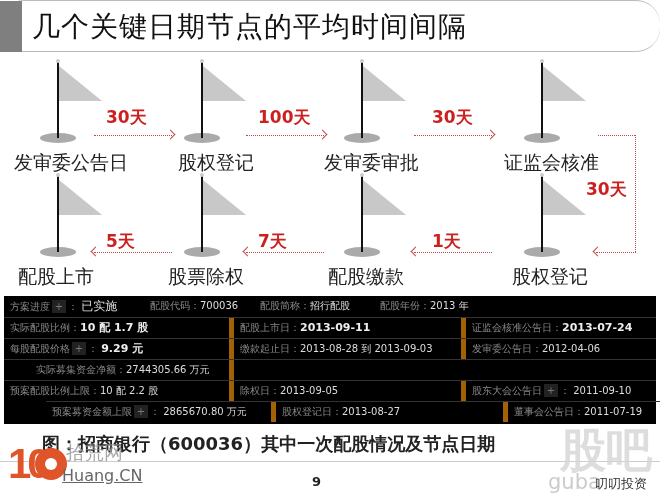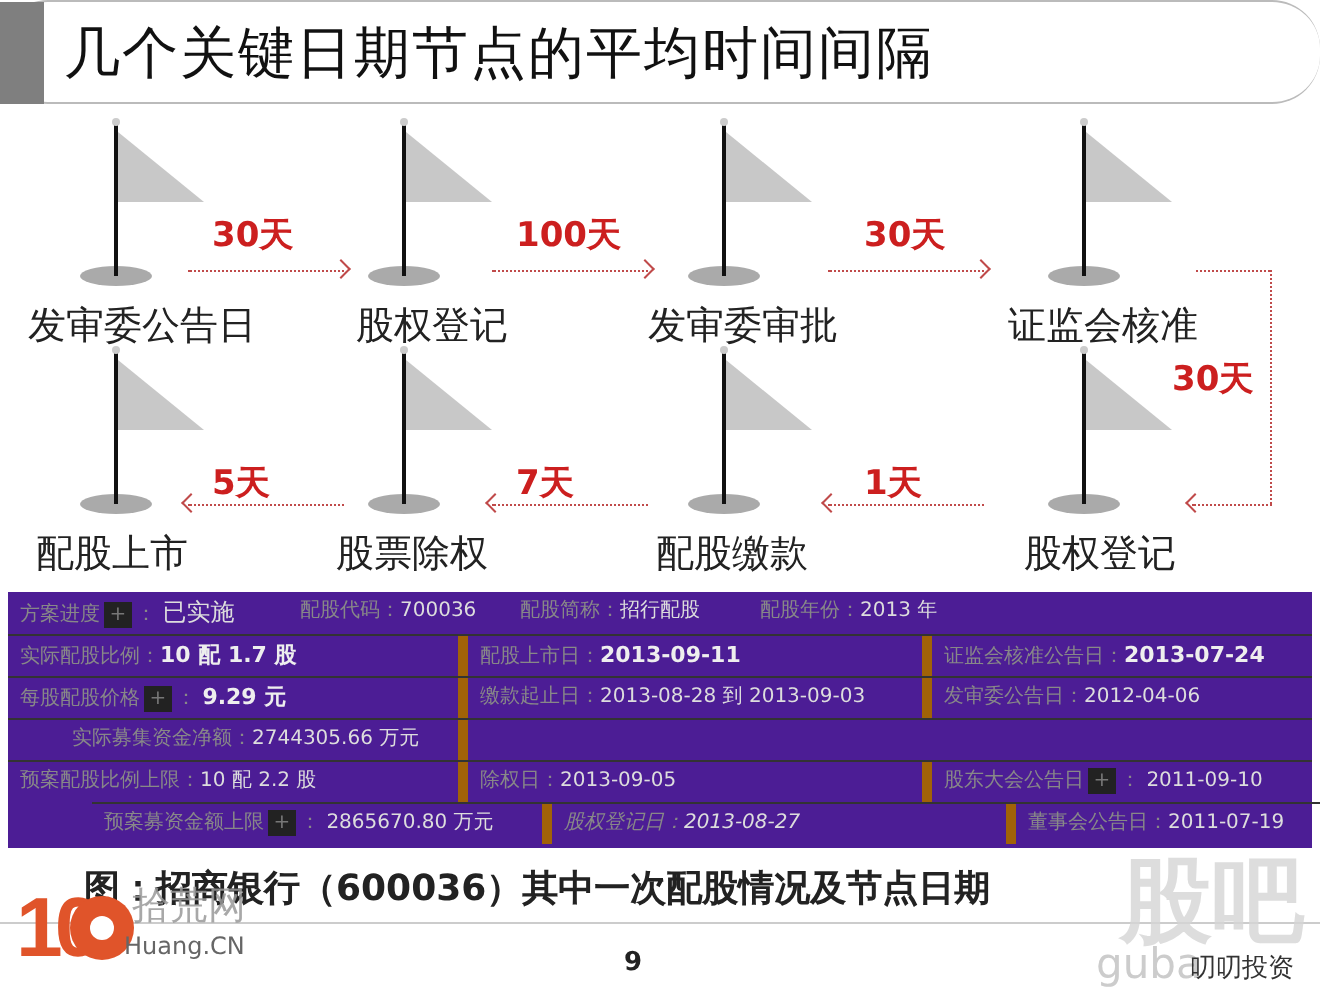--- a/index.html
+++ b/index.html
@@ -9,35 +9,35 @@
   .title-text{position:absolute;left:32px;top:8px;font-size:28px;color:#111;letter-spacing:1px;line-height:36px;}
   .node{position:absolute;width:150px;height:130px;}
   .flag{position:absolute;left:0;top:0;width:110px;height:95px;}
   .node-label{position:absolute;left:0;width:160px;font-size:19px;color:#222;white-space:nowrap;}
   .interval{position:absolute;font-size:17px;font-weight:bold;color:#cc1f1f;}
   .arrow-r,.arrow-l{position:absolute;height:0;border-top:1.5px dotted #c04a4a;}
   .arrow-r::after{content:"";position:absolute;right:-2px;top:-5px;width:6px;height:6px;border-top:1.5px solid #c04a4a;border-right:1.5px solid #c04a4a;transform:rotate(45deg);}
   .arrow-l::before{content:"";position:absolute;left:-2px;top:-5px;width:6px;height:6px;border-bottom:1.5px solid #c04a4a;border-left:1.5px solid #c04a4a;transform:rotate(45deg);}
   .vline{position:absolute;border-left:1.5px dotted #c04a4a;}
   .hline{position:absolute;border-top:1.5px dotted #c04a4a;}
-  .table{position:absolute;left:4px;top:296px;width:652px;height:128px;background:#4c1d95;color:#bbb;font-size:10px;}
+  .table{position:absolute;left:4px;top:296px;width:652px;height:128px;background:#000000;color:#bbb;font-size:10px;}
   .trow{position:absolute;left:0;width:652px;height:20px;border-top:1px solid #333;display:flex;}
   .tcell{height:20px;line-height:20px;padding-left:6px;box-sizing:border-box;border-right:5px solid #a16207;white-space:nowrap;overflow:hidden;}
   .lbl{color:#888;}
   .val{color:#ddd;}
   .val.b{font-weight:bold;color:#eee;font-size:11px;}
   .plus{display:inline-block;width:14px;height:13px;line-height:13px;text-align:center;background:#222;color:#777;margin:0 2px;font-size:10px;}
   .caption{position:absolute;left:42px;top:432px;font-size:18px;font-weight:bold;color:#222;white-space:nowrap;}
   .footer-line{position:absolute;left:0;top:461px;width:660px;border-top:1px solid #ccc;}
   .page-num{position:absolute;left:312px;top:474px;font-size:13px;font-weight:bold;color:#222;}
   .logo10{position:absolute;left:8px;top:440px;font-size:42px;font-weight:bold;color:#e0542a;font-family:"Liberation Sans",sans-serif;letter-spacing:-4px;}
   .logo-gear{position:absolute;left:35px;top:448px;width:32px;height:32px;border-radius:50%;background:#e0542a;}
   .logo-gear::after{content:"";position:absolute;left:10px;top:10px;width:12px;height:12px;border-radius:50%;background:#fff;}
   .logo-cn{position:absolute;left:66px;top:440px;font-size:19px;color:#999;opacity:.85;}
-  .logo-en{position:absolute;left:62px;top:466px;font-size:12px;color:#666;}
+  .logo-en{position:absolute;left:62px;top:466px;font-size:16px;color:#666;text-decoration:underline;}
   .wm-big{position:absolute;left:560px;top:420px;font-size:46px;font-weight:bold;color:#d5d5d5;opacity:.8;}
   .wm-guba{position:absolute;left:548px;top:470px;font-size:21px;color:#ccc;}
   .wm-tt{position:absolute;left:595px;top:475px;font-size:13px;color:#333;}
 </style>
 </head>
 <body>
 
 <div class="title-bar">
   <div class="title-accent"></div>
   <div class="title-text">几个关键日期节点的平均时间间隔</div>
@@ -172,21 +172,21 @@
   </div>
 
   <div class="trow" style="top:84px;">
     <div class="tcell" style="width:230px;"><span class="lbl">预案配股比例上限：</span><span class="val">10 配 2.2 股</span></div>
     <div class="tcell" style="width:232px;"><span class="lbl">除权日：</span><span class="val">2013-09-05</span></div>
     <div class="tcell" style="width:190px;border-right:none;"><span class="lbl">股东大会公告日</span><span class="plus">+</span><span class="lbl">：</span> <span class="val">2011-09-10</span></div>
   </div>
 
   <div class="trow" style="top:105px;margin-left:42px;">
     <div class="tcell" style="width:230px;"><span class="lbl">预案募资金额上限</span><span class="plus">+</span><span class="lbl">：</span> <span class="val">2865670.80 万元</span></div>
-    <div class="tcell" style="width:232px;font-style:italic;"><span class="lbl">股权登记日：</span><span class="val">2013-08-27</span></div>
+    <div class="tcell" style="width:232px;"><span class="lbl">股权登记日：</span><span class="val">2013-08-27</span></div>
     <div class="tcell" style="width:190px;border-right:none;"><span class="lbl">董事会公告日：</span><span class="val">2011-07-19</span></div>
   </div>
 </div>
 
 <div class="caption">图：招商银行（600036）其中一次配股情况及节点日期</div>
 <div class="footer-line"></div>
 <div class="page-num">9</div>
 
 <div class="logo10"><span style="color:#e0542a;">10</span></div>
 <div class="logo-gear"></div>

